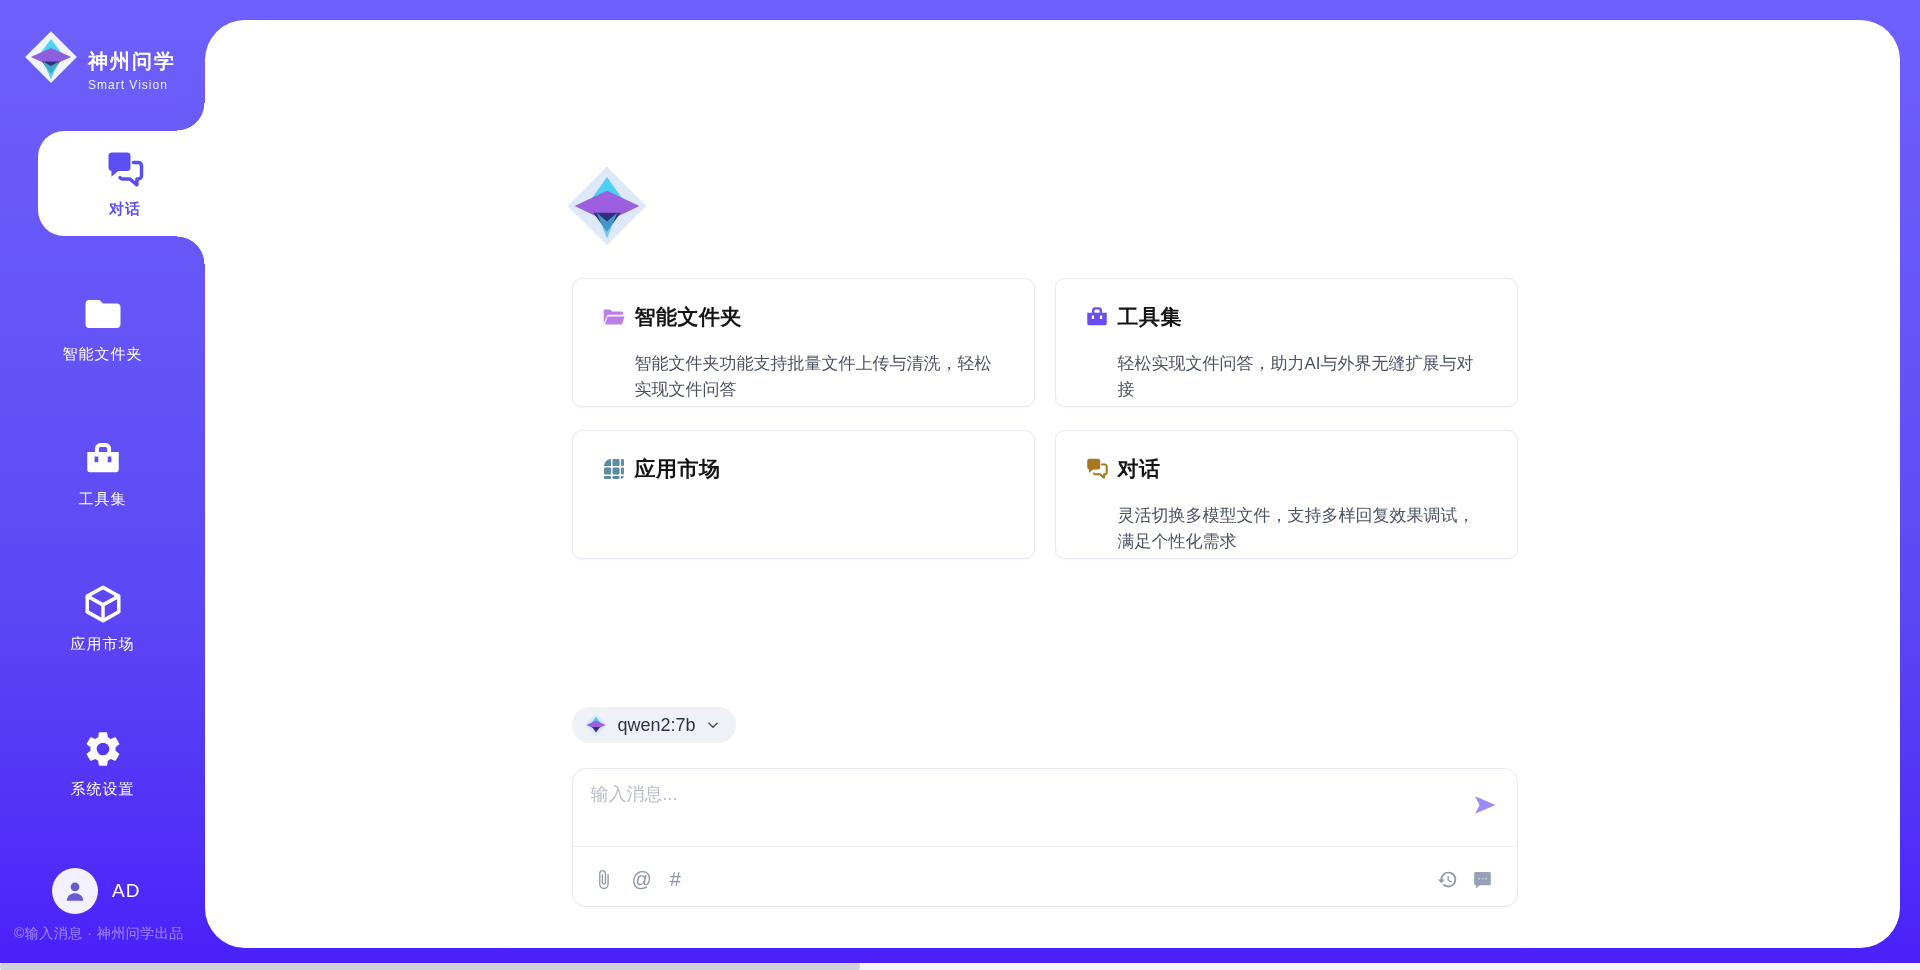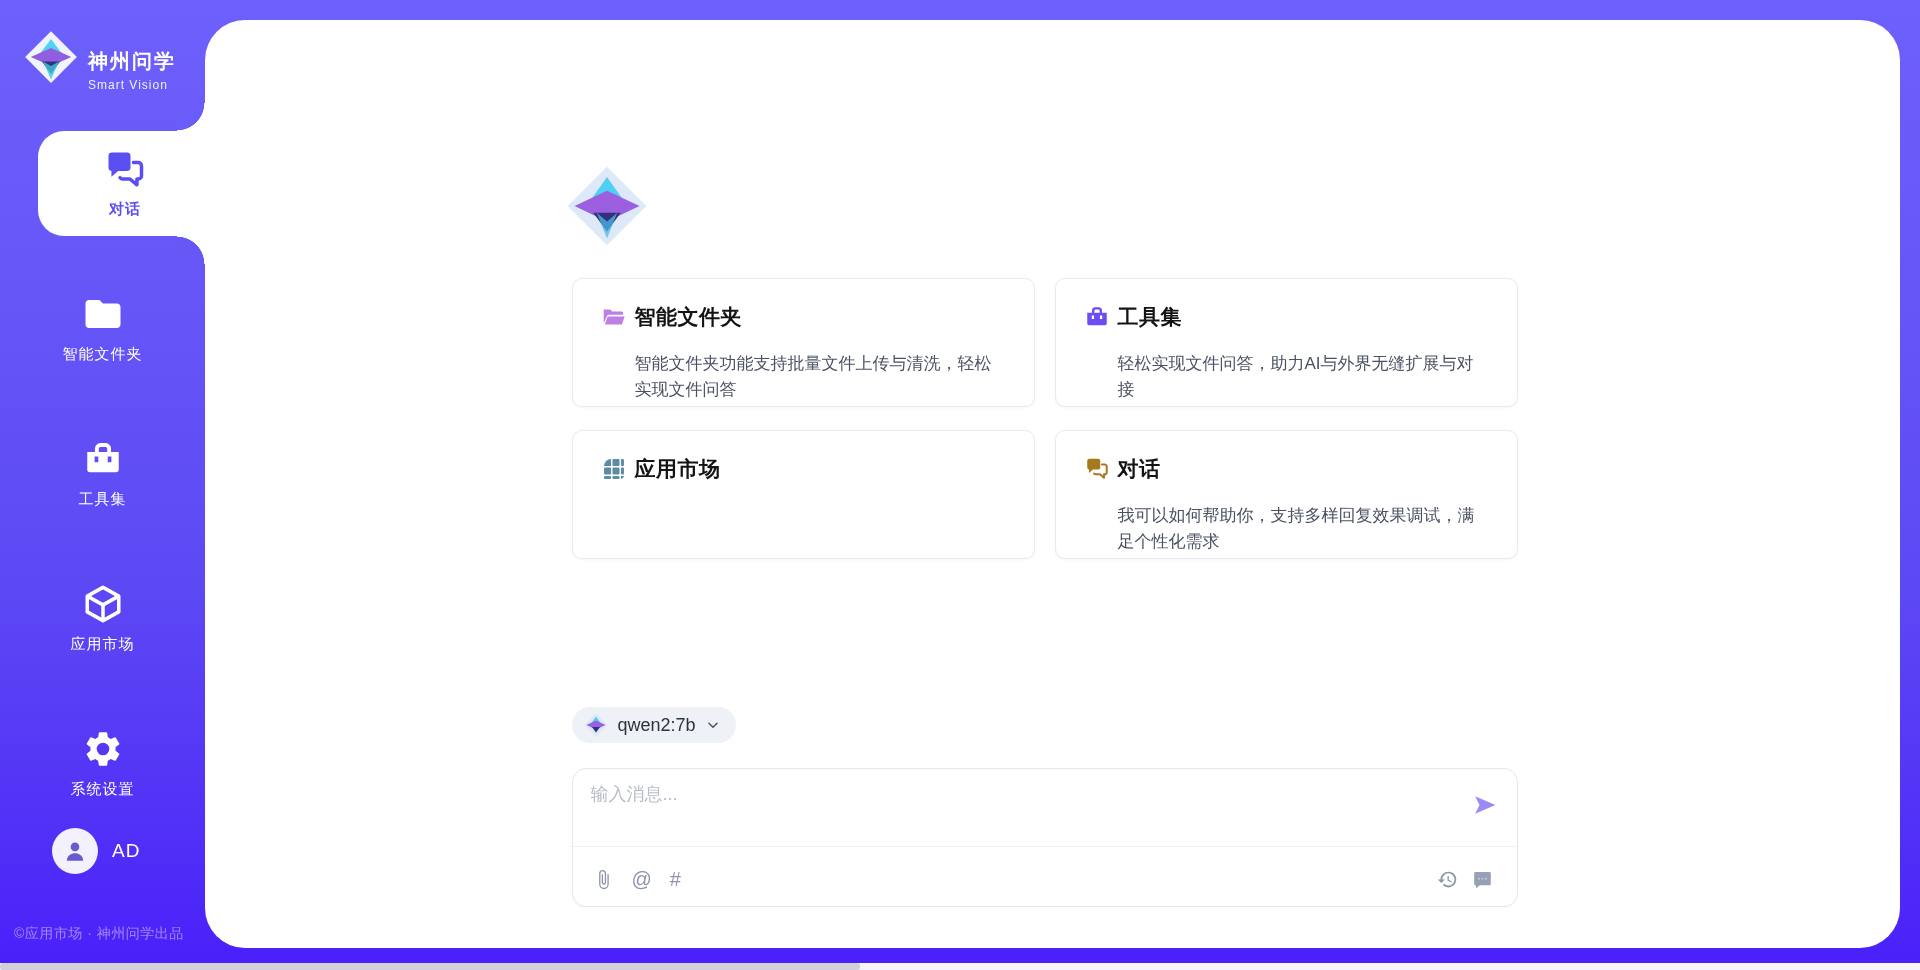--- a/index.html
+++ b/index.html
@@ -31,21 +31,21 @@
     background:#fff; border-radius:26px 0 0 26px; z-index:3;
     display:flex; flex-direction:column; align-items:center; justify-content:center; gap:8px;
     color:#5b4ef2; cursor:pointer;
   }
   .tab-active .nv-icon { width:44px; height:44px; }
   .tab-active .nv-label { font-size:15px; font-weight:600; letter-spacing:1px; }
   .fillet { position:absolute; left:177px; width:28px; height:28px; z-index:3; }
   .fillet.top    { top:103px; background:radial-gradient(circle 28px at 0 0,   #6a5cf9 0 27px,#fff 27.6px); }
   .fillet.bottom { top:236px; background:radial-gradient(circle 28px at 0 28px,#6757f7 0 27px,#fff 27.6px); }
 
-  .user-row { position:absolute; left:52px; top:828px; display:flex; align-items:center; gap:14px; cursor:pointer; }
+  .user-row { position:absolute; left:52px; top:868px; display:flex; align-items:center; gap:14px; cursor:pointer; }
   .avatar { width:46px; height:46px; border-radius:50%; background:#f3f1fd; display:flex; align-items:center; justify-content:center; }
   .avatar svg { width:26px; height:26px; }
   .user-name { color:#fff; font-size:19px; font-weight:500; letter-spacing:1px; }
   .copyright { position:absolute; left:14px; top:925px; color:rgba(255,255,255,.45); font-size:14px; letter-spacing:.5px; white-space:nowrap; }
 
   
   .panel {
     position:absolute; left:205px; top:20px; width:1695px; height:928px;
     background:#fff; border-radius:40px; z-index:2; overflow:hidden;
   }
@@ -165,21 +165,21 @@
   <div class="user-row">
     <div class="avatar">
       <svg viewBox="0 0 24 24" fill="#665cd0">
         <circle cx="12" cy="8.2" r="4"></circle>
         <path d="M4.5 20c.6-4 3.8-6 7.5-6s6.9 2 7.5 6v1h-15v-1z"></path>
       </svg>
     </div>
     <div class="user-name">AD</div>
   </div>
 
-  <div class="copyright">©应用市场 · 神州问学出品</div>
+  <div class="copyright">©输入消息 · 神州问学出品</div>
 </div>
 
 <div class="panel">
   <div class="content">
 
     <div class="greeting">
       <svg viewBox="0 0 48 48">
         <polygon points="24,1 47,24 24,47 1,24" fill="#dde8f9"></polygon>
         <polygon points="24,7 36,24 12,24" fill="#4ed0f2"></polygon>
         <polygon points="5,24 24,15 43,24 24,33" fill="#9b5fe0"></polygon>
@@ -230,21 +230,21 @@
       </div>
 
       <div class="card">
         <div class="card-head">
           <svg viewBox="0 0 24 24" style="color:#a8781e">
             <path fill="currentColor" d="M3 4.4A1.9 1.9 0 0 1 4.9 2.5h8.2A1.9 1.9 0 0 1 15 4.4v6.2a1.9 1.9 0 0 1-1.9 1.9H8.3l-3.7 3.2v-3.2h.3A1.9 1.9 0 0 1 3 10.6V4.4z"></path>
             <path d="M16.6 7.9h2.6A1.8 1.8 0 0 1 21 9.7v5.4a1.8 1.8 0 0 1-1.8 1.8h-.7v3.2l-3.8-3.2h-4a1.8 1.8 0 0 1-1.4-.7" fill="none" stroke="currentColor" stroke-width="1.9" stroke-linejoin="round" stroke-linecap="round"></path>
           </svg>
           <div class="card-title">对话</div>
         </div>
-        <div class="card-desc">我可以如何帮助你，支持多样回复效果调试，满足个性化需求</div>
+        <div class="card-desc">灵活切换多模型文件，支持多样回复效果调试，满足个性化需求</div>
       </div>
 
     </div>
 
     <div class="spacer"></div>
 
     <div class="model-row">
       <div class="model-pill">
         <svg class="logo" viewBox="0 0 48 48">
           <polygon points="24,1 47,24 24,47 1,24" fill="#dde8f9"></polygon>

